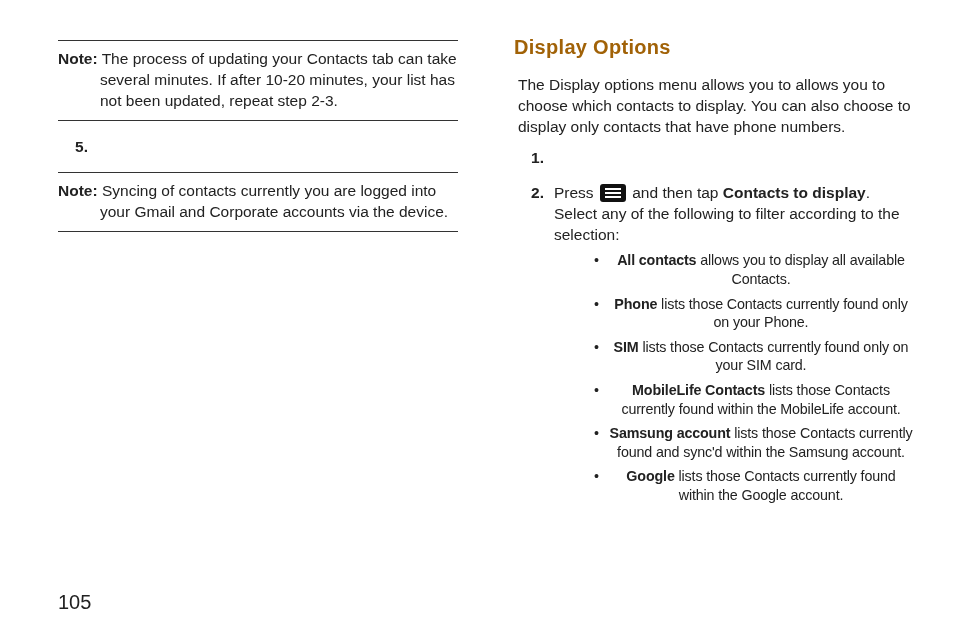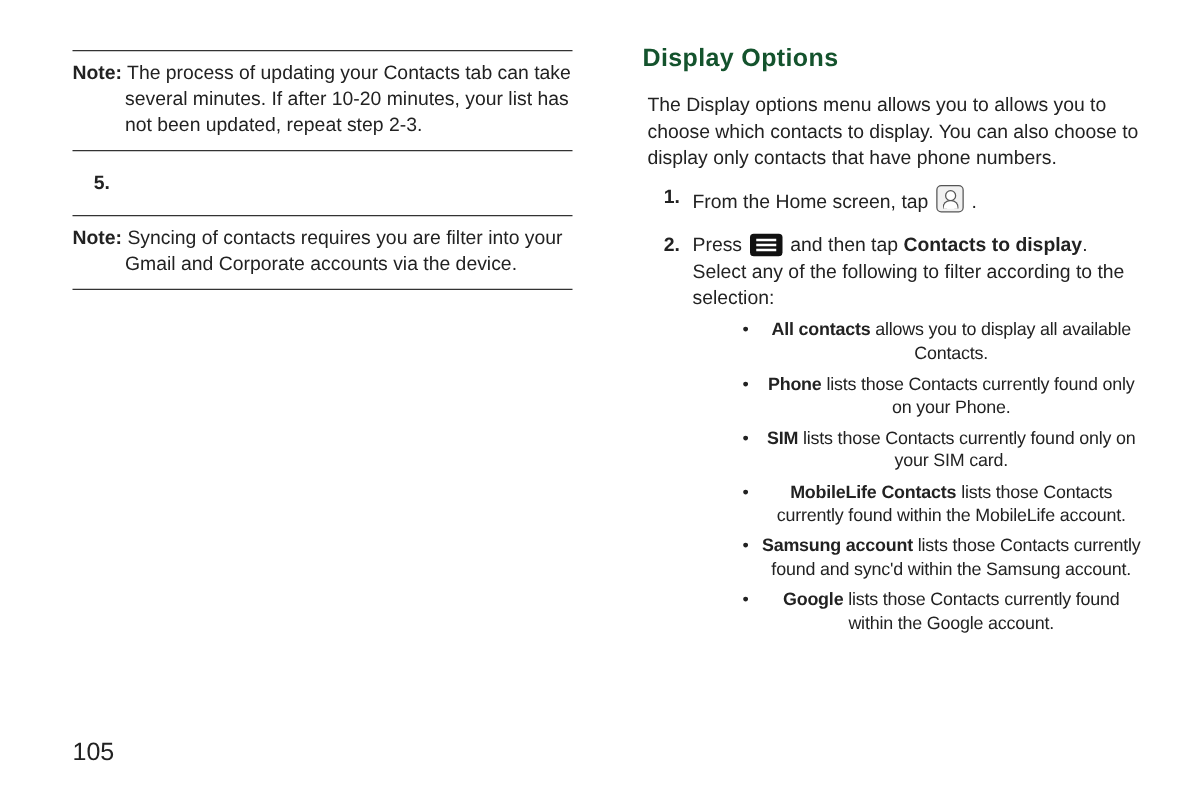--- a/index.html
+++ b/index.html
@@ -52,21 +52,21 @@
     flex: 0 0 40px;
     font-weight: bold;
     text-align: right;
     padding-right: 10px;
     box-sizing: border-box;
   }
   .ol-body { flex: 1; }
   .b { font-weight: bold; }
 
   h2.section {
-    color: #14532d;
+    color: #a16207;
     font-family: Arial, Helvetica, sans-serif;
     font-weight: 900;
     font-size: 20px;
     margin: 6px 0 6px 0;
     letter-spacing: 0.3px;
   }
   .intro {
     font-size: 15.5px;
     line-height: 1.35;
     margin: 16px 0 10px 4px;
@@ -156,40 +156,35 @@
       </span>
     </div>
 
     <div class="ol-item">
       <div class="ol-num">5.</div>
     </div>
 
     <div class="note">
       <span class="hang">
         <span class="label">Note:</span>
-        <span>Syncing of contacts requires you are filter into your Gmail and Corporate accounts via the device.</span>
+        <span>Syncing of contacts currently you are logged into your Gmail and Corporate accounts via the device.</span>
       </span>
     </div>
 
   </div>
 
   <div class="col right">
 
     <h2 class="section">Display Options</h2>
 
     <p class="intro">The Display options menu allows you to allows you to choose which contacts to display. You can also choose to display only contacts that have phone numbers.</p>
 
 
     <div class="ol-item">
       <div class="ol-num">1.</div>
-      <div class="ol-body">
-        <span>From the Home screen, tap </span>
-        <span class="icon-contacts"></span>
-        <span> .</span>
-      </div>
     </div>
 
     <div class="ol-item">
       <div class="ol-num">2.</div>
       <div class="ol-body">
         <span>Press </span><span class="icon-menu"></span><span> and then tap </span><span class="b">Contacts to display</span><span>. Select any of the following to filter according to the selection:</span>
 
         <div class="bullets">
           <div class="bullet">
             <div class="dot">•</div>

